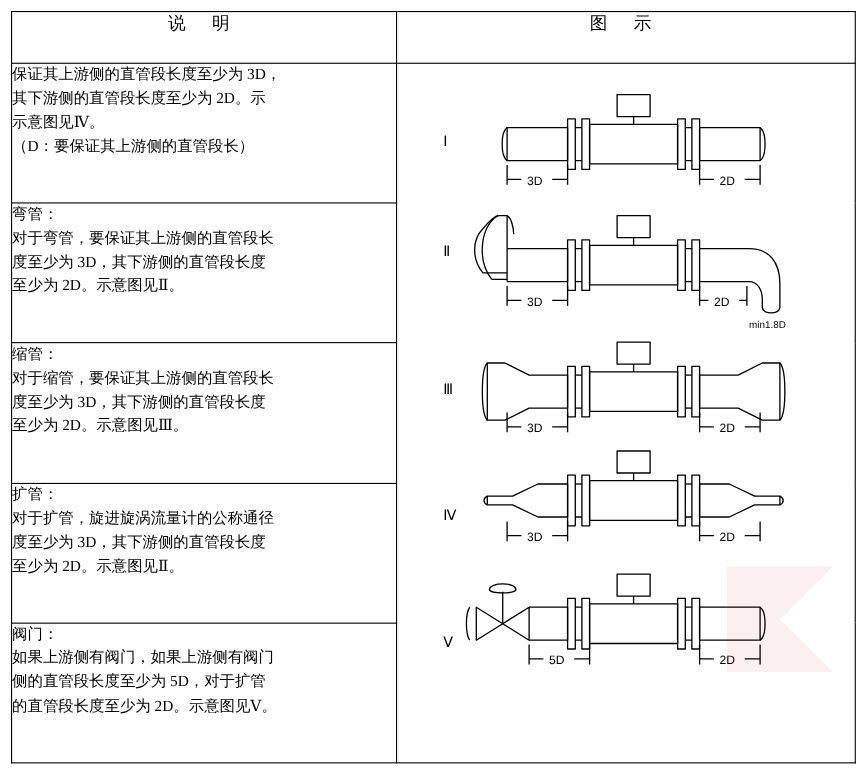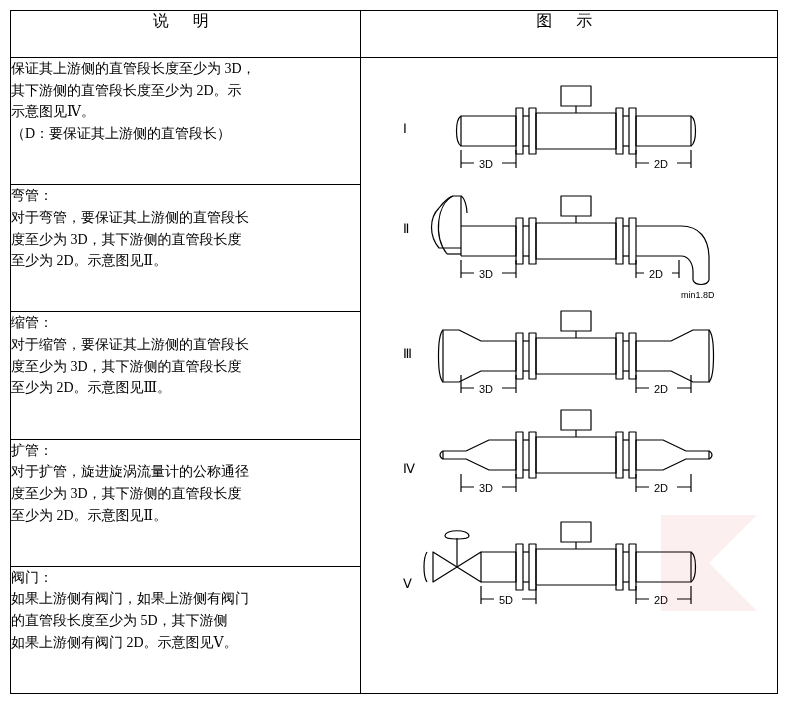--- a/index.html
+++ b/index.html
@@ -264,19 +264,19 @@
         <p>对于扩管，旋进旋涡流量计的公称通径</p>
         <p>度至少为 3D，其下游侧的直管段长度</p>
         <p>至少为 2D。示意图见Ⅱ。</p>
       </td>
     </tr>
 
     <tr>
       <td class="cell">
         <p>阀门：</p>
         <p>如果上游侧有阀门，如果上游侧有阀门</p>
-        <p>的直管段长度至少为 5D，其下游侧</p>
-        <p>如果上游侧有阀门 2D。示意图见Ⅴ。</p>
+        <p>侧的直管段长度至少为 5D，对于扩管</p>
+        <p>的直管段长度至少为 2D。示意图见Ⅴ。</p>
       </td>
     </tr>
   </tbody>
     </table>
 </div>
 
 </body></html>

